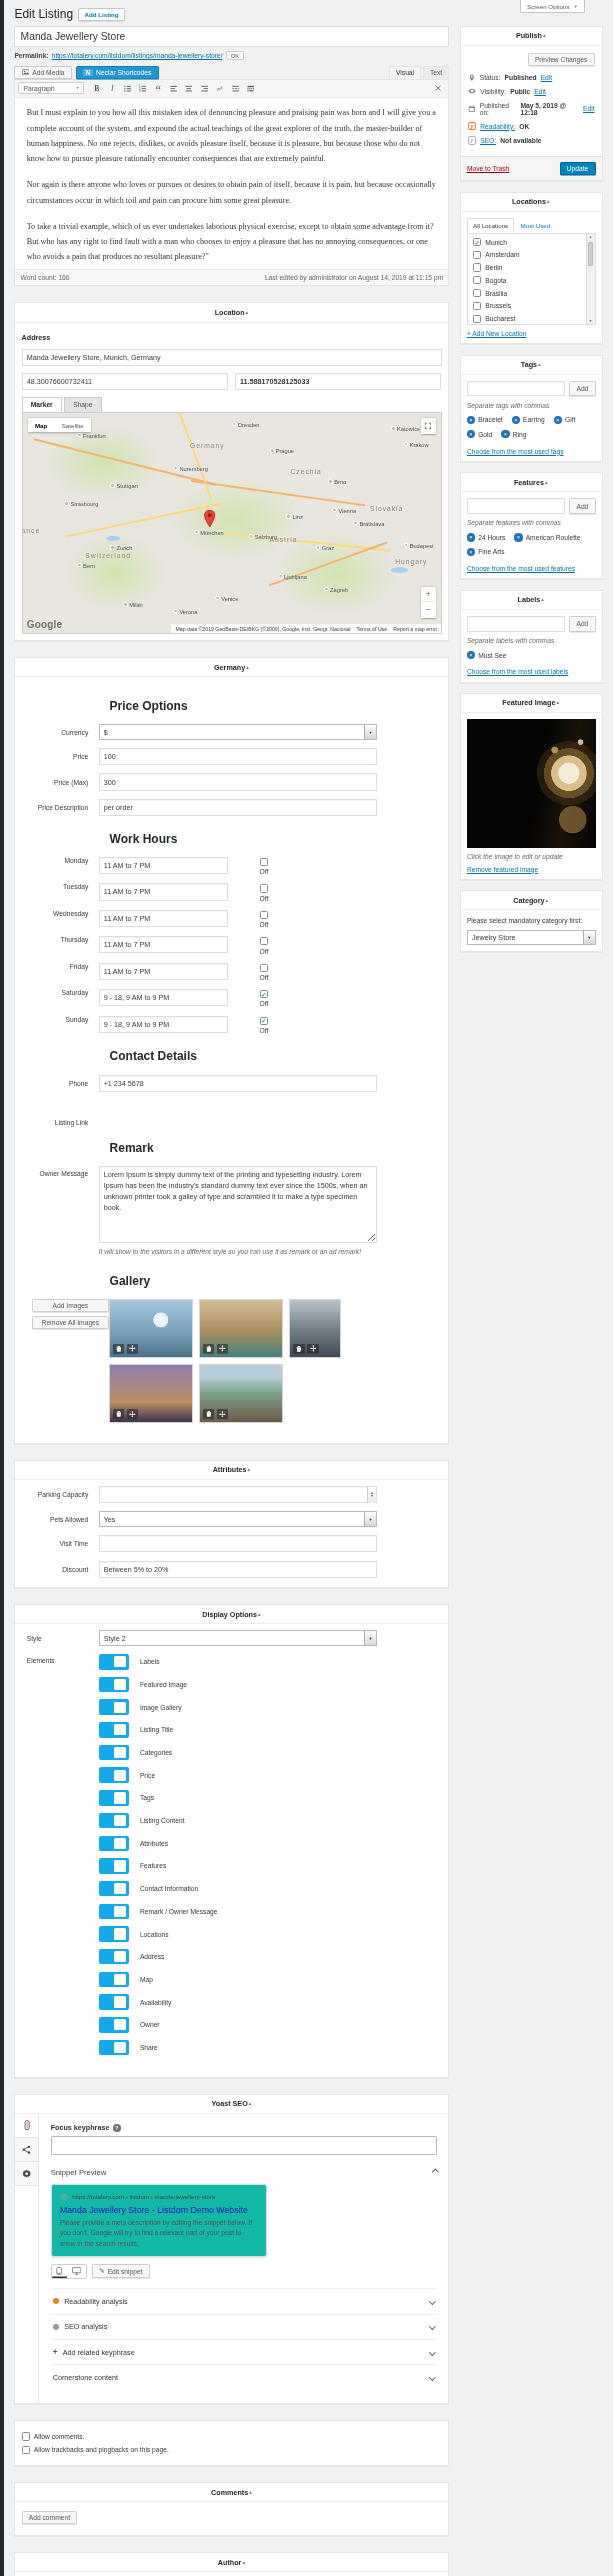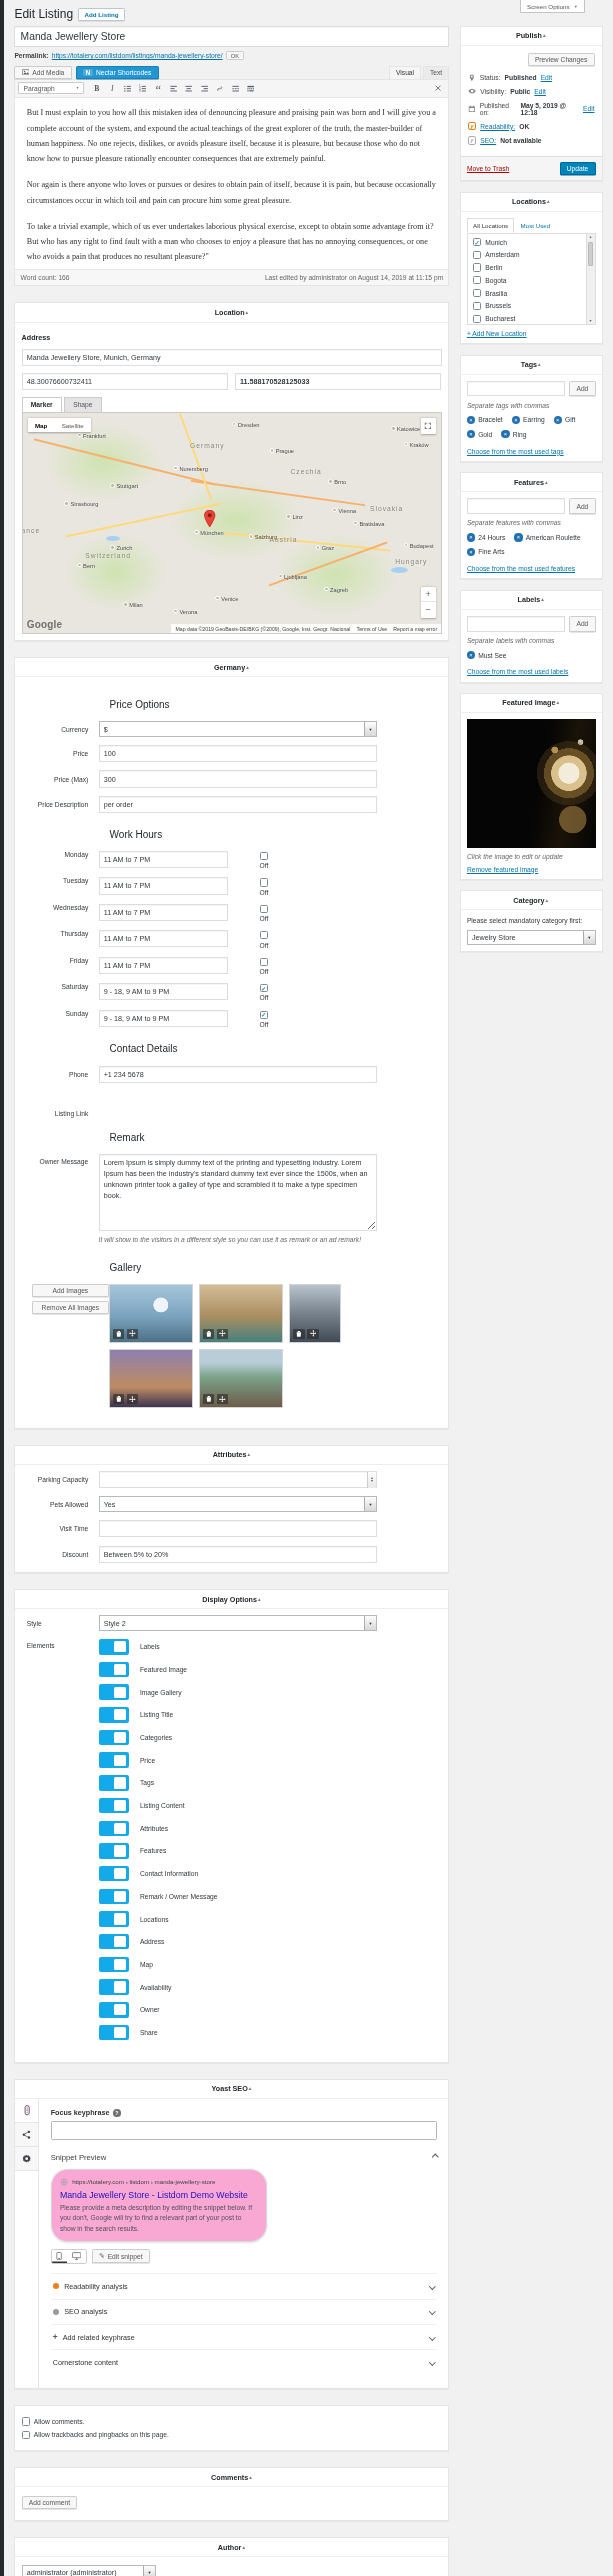--- a/index.html
+++ b/index.html
@@ -60,21 +60,21 @@
   .fctl.short{width:129px}
   input.txt,textarea.txt{width:100%;padding:3.1px 4.1px;font-size:7.2px;border:0.5px solid #ddd;color:#32373c;background:#fff;box-shadow:inset 0 0.5px 1px rgba(0,0,0,.07);font-family:"Liberation Sans",sans-serif}
   input.txt::placeholder{color:#a7aaad}
   textarea.txt{height:77px;resize:vertical;line-height:1.5}
   .select{display:flex;align-items:center;justify-content:space-between;border:0.5px solid #b4b9be;background:#fff;height:15.5px;padding-left:4.1px;font-size:7.2px;color:#32373c;cursor:pointer;width:100%}
   .sel-arrow{width:11.3px;height:100%;border-left:0.5px solid #ababab;background:linear-gradient(#fdfdfd,#d8d8d8);display:flex;align-items:center;justify-content:center;font-size:4.1px;color:#333;flex:none}
   .spinner{position:absolute;right:0.5px;top:0.5px;bottom:0.5px;width:9.3px;border-left:0.5px solid #ccc;background:linear-gradient(#fefefe,#e9e9e9);display:flex;flex-direction:column;align-items:center;justify-content:center;gap:1.5px;cursor:pointer}
   .spinner i{border:1.5px solid transparent;display:block;width:0;height:0}
   .spinner .up{border-bottom:2.1px solid #555}
   .spinner .dn{border-top:2.1px solid #555}
-  .sec-h{font-size:10px;font-weight:400;color:#23282d;margin:15.5px 0 11.3px 88px}
+  .sec-h{font-size:12px;font-weight:700;color:#23282d;margin:15.5px 0 11.3px 88px}
   .help{font-style:italic;color:#666;margin:3.1px 0 0;line-height:1.6;font-size:6.7px}
   .cb{width:8.2px;height:8.2px;border:0.5px solid #7e8993;border-radius:1.5px;background:#fff;display:inline-flex;align-items:center;justify-content:center;font-size:6.2px;color:#1e8cbe;font-weight:700;cursor:pointer;flex:none}
   .cb.on::after{content:"✓"}
   .offwrap{margin-left:32px;display:flex;flex-direction:column;gap:2.1px;align-items:flex-start;padding-top:1px}
   .offlbl{color:#32373c}
   .wh{align-items:flex-start}
   .galbtns{display:flex;flex-direction:column;gap:4.1px;margin:0 0 7.2px;width:77px;margin-left:10.3px;float:left}
   .galwrap{display:flex;align-items:flex-start}
   .thumbs{display:flex;flex-wrap:wrap;gap:6.2px;width:247px}
   .thumb{position:relative;height:59px;border:0.5px solid #d5d5d5;background:#ccc}
@@ -98,21 +98,21 @@
   .ytabs{width:24px;flex:none;border-right:0.5px solid #e5e5e5;background:#fff}
   .ytab{height:24px;display:flex;align-items:center;justify-content:center;border-bottom:0.5px solid #e5e5e5;cursor:pointer}
   .ytab.inactive{background:#f7f7f7}
   .ycontent{flex:1;padding:9.3px 11.3px}
   .ylabel{font-weight:700;color:#303030;font-size:7.2px;display:flex;align-items:center;gap:3.6px;margin-bottom:4.1px}
   .qicon{width:7.7px;height:7.7px;border-radius:50%;background:#707070;color:#fff;font-size:5.2px;display:inline-flex;align-items:center;justify-content:center;font-weight:700;cursor:pointer}
   .yinput{width:100%;height:18.5px;border:0.5px solid #b5b5b5;border-radius:1.5px;padding:0 5.2px;font-size:7.2px}
   .ysect{display:flex;justify-content:space-between;align-items:center;color:#414141;font-size:7.7px;margin:13.4px 0 7.2px}
   .chev{width:4.6px;height:4.6px;border-right:1px solid #555;border-bottom:1px solid #555;transform:rotate(45deg);display:inline-block;cursor:pointer}
   .chev.up{transform:rotate(-135deg)}
-  .snippet{border:0.5px solid #d9d9d9;border-radius:17px;box-shadow:0 0.5px 2.1px rgba(0,0,0,.12);max-width:216px;padding:7.2px 8.2px;background:#f9a8d4}
+  .snippet{border:0.5px solid #d9d9d9;border-radius:3px;box-shadow:0 0.5px 2.1px rgba(0,0,0,.12);max-width:216px;padding:7.2px 8.2px;background:#14b8a6}
   .sniurl{display:flex;align-items:center;gap:4.1px;color:#3c4043;font-size:6.2px}
   .snititle{color:#1e0fbe;font-size:8.8px;margin:4.1px 0 3.1px;cursor:pointer}
   .snidesc{color:#4d5156;font-size:6.7px;line-height:1.55}
   .snibtns{display:flex;gap:5.2px;margin-top:6.2px;align-items:center}
   .devgroup{display:flex;border:0.5px solid #ccc;border-radius:2.1px;overflow:hidden}
   .devbtn{padding:2.6px 4.6px;background:#fff;display:flex;align-items:center;cursor:pointer}
   .devbtn.active{box-shadow:inset 0 -1.5px 0 #333}
   .yrow{display:flex;justify-content:space-between;align-items:center;border-top:0.5px solid #eee;padding:7.7px 2.1px;color:#303030;font-size:7.2px}
   .yrow .lft{display:flex;align-items:center;gap:5.2px}
   .dot{width:6.2px;height:6.2px;border-radius:50%;flex:none}

